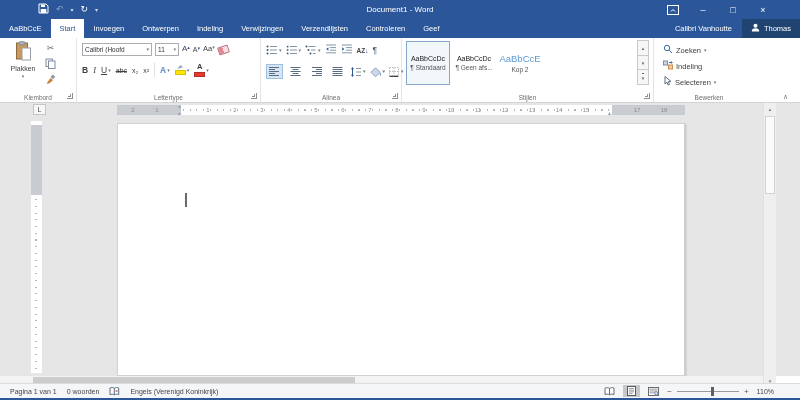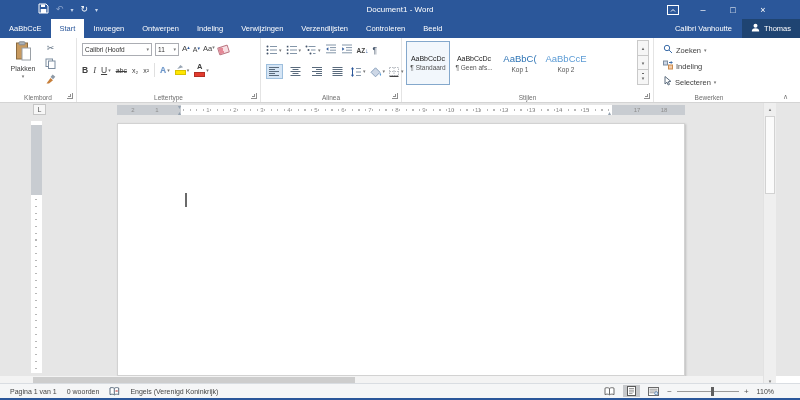--- a/index.html
+++ b/index.html
@@ -147,21 +147,21 @@
 
   <div class="tabrow">
     <div class="tab">AaBbCcE</div>
     <div class="tab active">Start</div>
     <div class="tab">Invoegen</div>
     <div class="tab">Ontwerpen</div>
     <div class="tab">Indeling</div>
     <div class="tab">Verwijzingen</div>
     <div class="tab">Verzendlijsten</div>
     <div class="tab">Controleren</div>
-    <div class="tab">Beeld</div>
+    <div class="tab">Geef</div>
     <div class="spacer"></div>
     <div class="account">Calibri Vanhoutte</div>
     <div class="sharebtn">
       <span>
         <svg width="9" height="9" viewBox="0 0 9 9">
             <circle cx="4.5" cy="2.7" r="2" fill="#fff"></circle>
             <path d="M0.8 8.6a3.7 3.3 0 0 1 7.4 0z" fill="#fff"></path>
           </svg>
       </span>
       <span>Thomas</span>
@@ -354,24 +354,20 @@
 
     <div class="group" style="width:252px;">
       <div class="stylecards">
         <div class="card selected">
           <span class="prev">AaBbCcDc</span>
           <span class="name">¶ Standaard</span>
         </div>
         <div class="card">
           <span class="prev">AaBbCcDc</span>
           <span class="name">¶ Geen afs...</span>
-        </div>
-        <div class="card kop1">
-          <span class="prev">AaBbC(</span>
-          <span class="name">Kop 1</span>
         </div>
         <div class="card kop2">
           <span class="prev">AaBbCcE</span>
           <span class="name">Kop 2</span>
         </div>
       </div>
       <div class="stylescroll">
         <div class="sbtn">
             <span>▴</span>
           </div>

